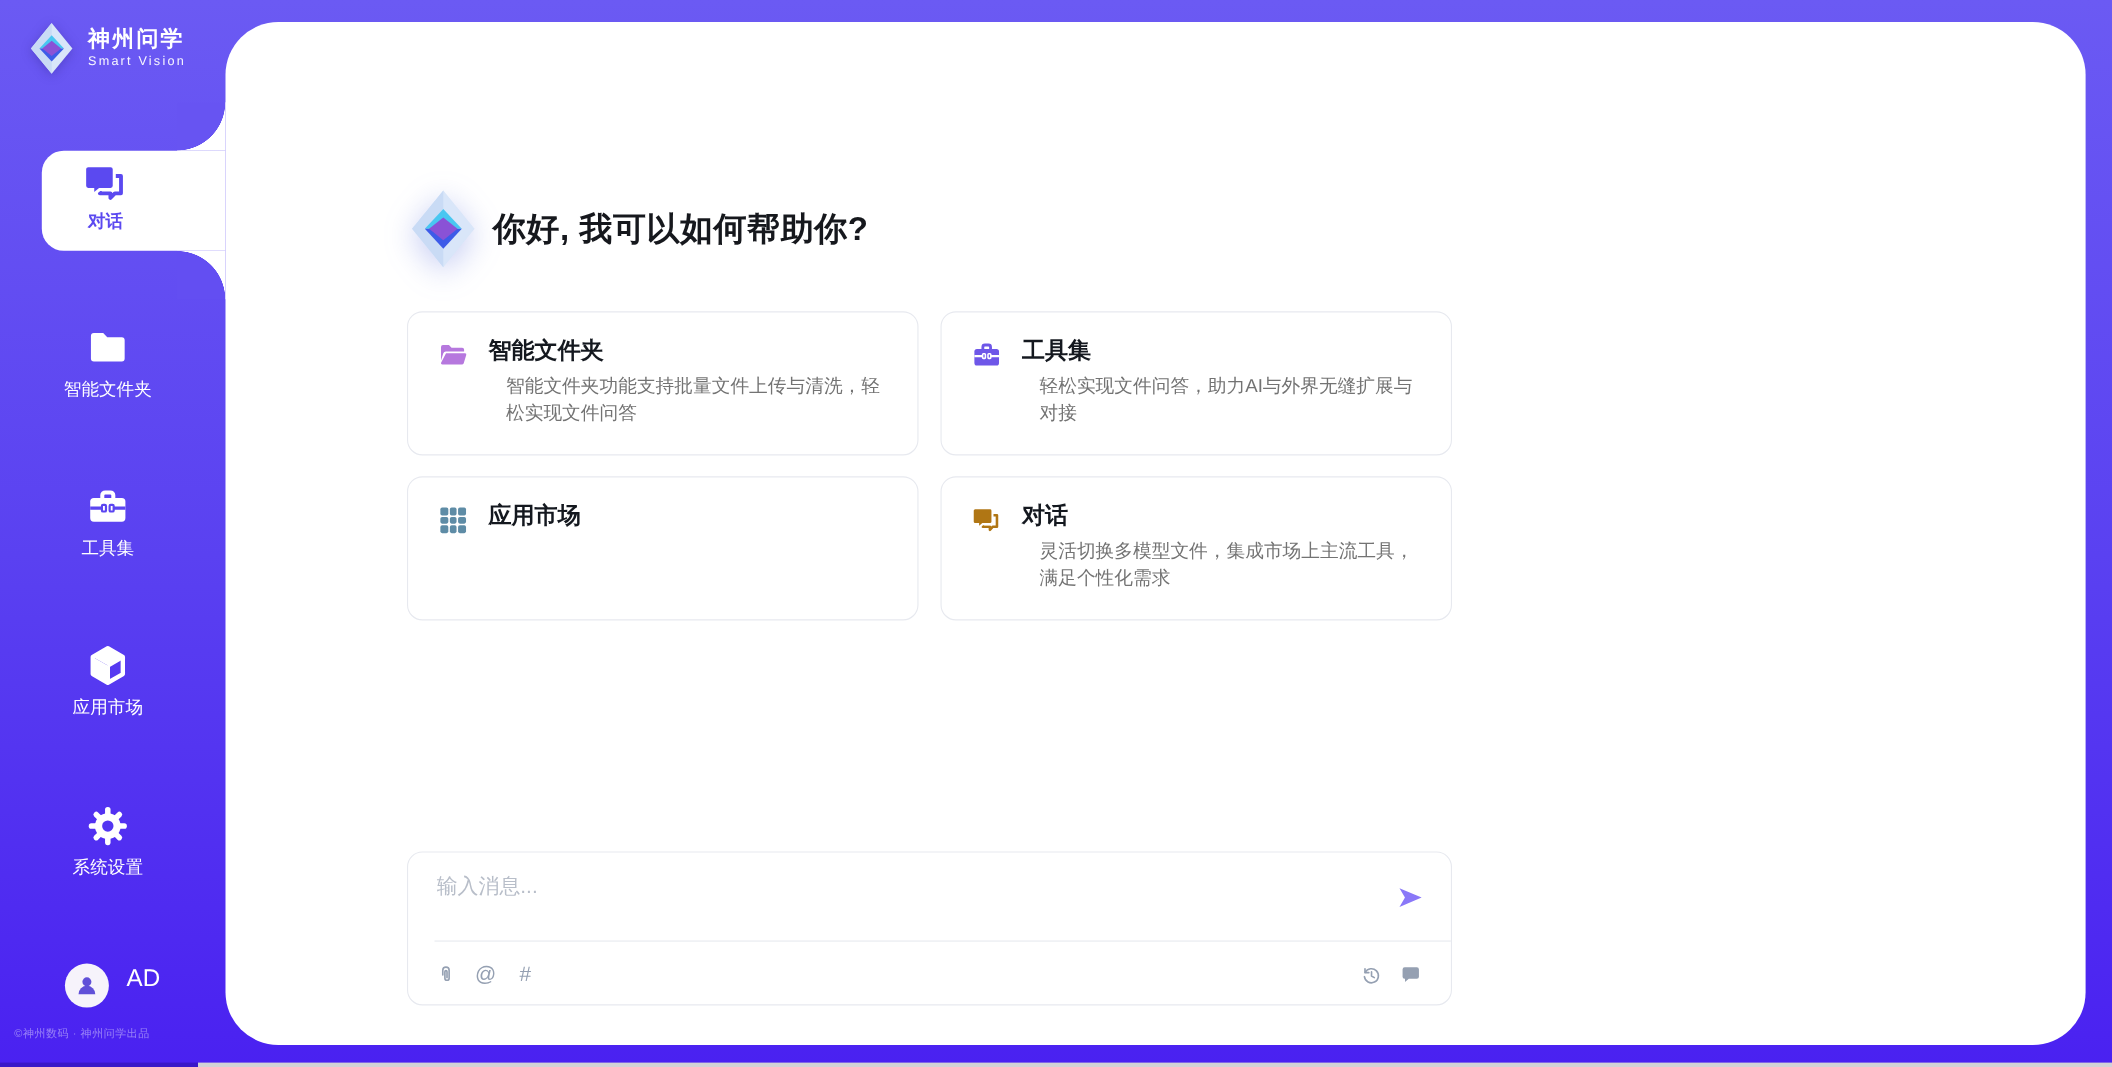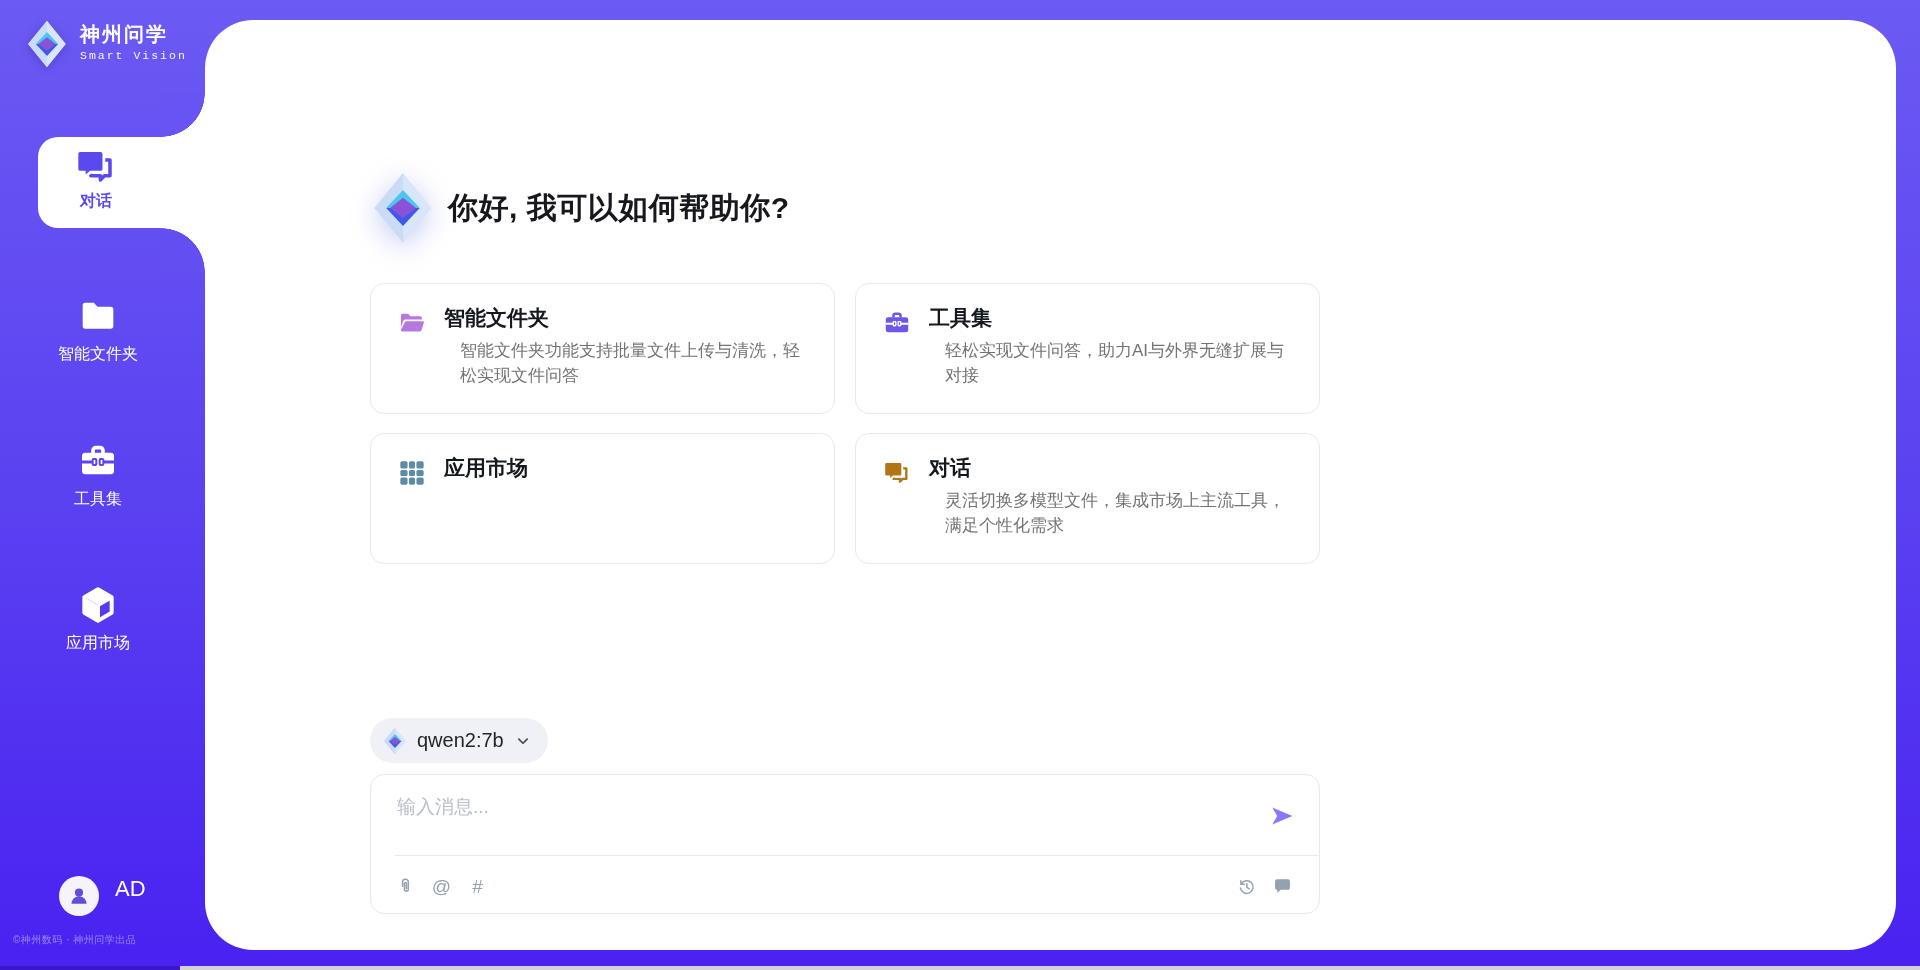--- a/index.html
+++ b/index.html
@@ -11,21 +11,21 @@
   .strip-gray{position:absolute;left:180px;right:0;bottom:0;height:4px;background:#D2D3D6;}
   .strip-dark{position:absolute;left:0;bottom:0;width:180px;height:4px;background:#3A18C8;}
 
   
   .panel{position:absolute;left:205px;top:20px;width:1691px;height:930px;background:#fff;border-radius:48px;}
 
   
   .sidebar{position:absolute;left:0;top:0;width:205px;height:970px;color:#fff;}
   .logo-block{position:absolute;left:26px;top:20px;display:flex;align-items:center;gap:12px;}
   .logo-diamond{width:42px;height:48px;filter:drop-shadow(0 2px 5px rgba(20,10,90,.25));}
-  .logo-text{display:flex;flex-direction:column;line-height:1.1;font-family:Liberation Mono, monospace;}
+  .logo-text{display:flex;flex-direction:column;line-height:1.1;}
   .logo-title{font-size:20px;font-weight:bold;letter-spacing:2px;}
   .logo-sub{font-size:11.5px;letter-spacing:2px;margin-top:3px;opacity:.95;}
 
   .nav-item{position:absolute;left:0;width:196px;display:flex;flex-direction:column;align-items:center;cursor:pointer;}
   .nav-item svg{width:40px;height:40px;--seam:#5B45F1;}
   .nav-label{margin-top:8px;font-size:16px;color:#fff;}
 
   
   .tab{position:absolute;left:38px;top:137px;width:167px;height:91px;background:#fff;border-radius:20px 0 0 20px;cursor:pointer;}
   .tab-inner{position:absolute;left:18px;top:9px;width:80px;display:flex;flex-direction:column;align-items:center;}
@@ -201,20 +201,26 @@
       <span class="nav-label">工具集</span>
     </div>
 
     <div class="nav-item" style="top:585px;">
       <svg viewBox="0 0 24 24" style="color:#fff;">
           <use href="#d-cube"></use>
         </svg>
       <span class="nav-label">应用市场</span>
     </div>
 
+    <div class="nav-item" style="top:731px;">
+      <svg viewBox="0 0 24 24" style="color:#fff;--seam:#5336F2;">
+          <use href="#d-gear"></use>
+        </svg>
+      <span class="nav-label">系统设置</span>
+    </div>
 
     <div class="user-row">
       <div class="avatar">
         <svg viewBox="0 0 24 24">
             <use href="#d-person"></use>
           </svg>
       </div>
       <span class="user-name">AD</span>
     </div>
 
@@ -261,29 +267,20 @@
       <div class="card">
         <span class="card-icon" style="color:#B07614">
           <svg viewBox="0 0 24 24">
               <use href="#d-chat"></use>
             </svg></span>
         <div class="card-title">对话</div>
         <div class="card-desc">灵活切换多模型文件，集成市场上主流工具，满足个性化需求</div>
       </div>
     </div>
 
-    <div class="chip">
-      <svg class="chip-diamond" viewBox="0 0 48 56">
-          <use href="#d-diamond"></use>
-        </svg>
-      <span class="chip-label">qwen2:7b</span>
-      <svg class="chev" viewBox="0 0 24 24">
-          <use href="#d-chev"></use>
-        </svg>
-    </div>
 
     <div class="inputbox">
       <input class="msg-input" type="text" placeholder="输入消息..." style="">
       <span class="send-btn">
         <svg viewBox="0 0 24 24">
             <use href="#d-send"></use>
           </svg>
       </span>
       <div class="in-divider"></div>
       <div class="tools">

